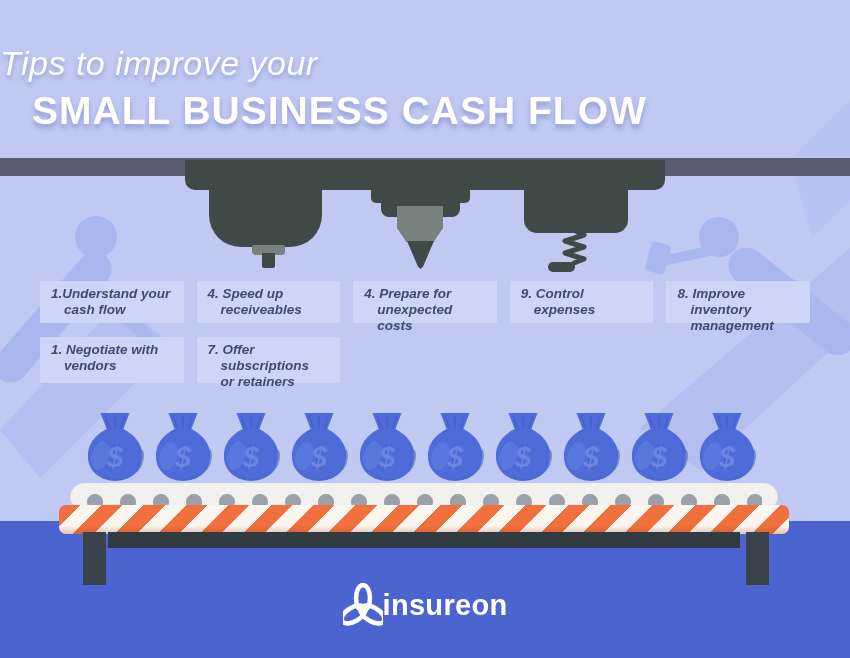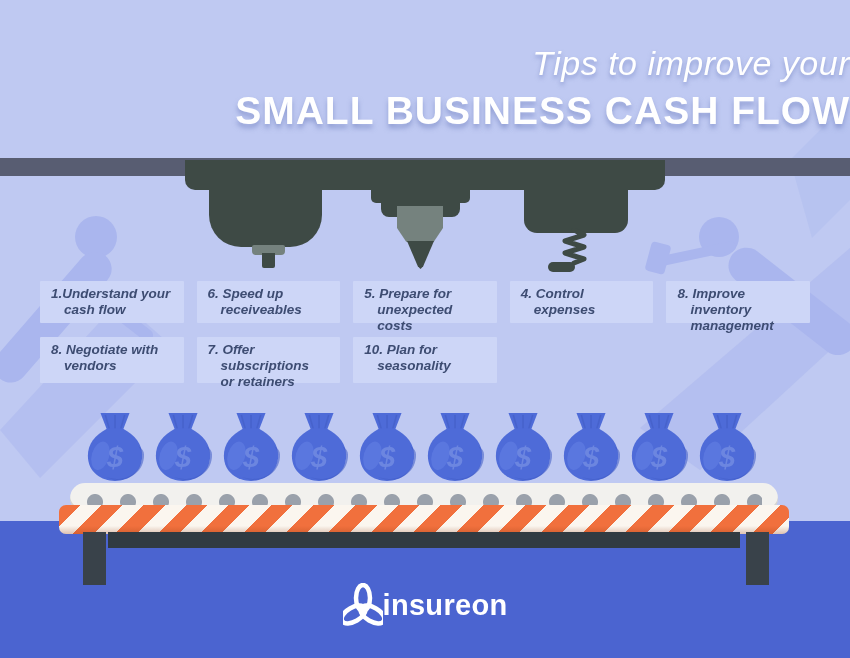--- a/index.html
+++ b/index.html
@@ -12,21 +12,21 @@
   html,body{margin:0;padding:0;background:#fff;}
   .stage{
     position:relative;width:850px;height:658px;overflow:hidden;
     background:var(--bg-top);
     font-family:"Liberation Sans",sans-serif;
   }
   .bg-bottom{position:absolute;left:0;top:521px;width:850px;height:137px;background:var(--bg-bottom);z-index:1;}
   .silhouettes{position:absolute;left:0;top:0;z-index:2;}
 
   
-  .header{position:absolute;left:0;top:44px;width:100%;text-align:right;z-index:3;color:var(--text-white);}
+  .header{position:absolute;left:0;top:44px;width:100%;text-align:left;z-index:3;color:var(--text-white);}
   .header .subtitle{
     font-size:34px;font-style:italic;font-weight:400;letter-spacing:.5px;
     text-shadow:0 3px 4px rgba(120,135,195,.65);
   }
   .header .title{
     margin-top:6px;font-size:39px;font-weight:800;letter-spacing:1px;
     text-shadow:0 4px 5px rgba(120,135,195,.65);
     margin-left:32px;
   }
 
@@ -124,45 +124,41 @@
     </svg>
     <div class="spring-end"></div>
   </div>
 
   <div class="tips-grid">
     <div class="tip-card">
         <div class="tip-label">1.Understand your
 cash flow</div>
       </div>
     <div class="tip-card">
-        <div class="tip-label">6. Speed up
+        <div class="tip-label">4. Speed up
 receiveables</div>
       </div>
     <div class="tip-card">
-        <div class="tip-label">5. Prepare for
+        <div class="tip-label">4. Prepare for
 unexpected costs</div>
       </div>
     <div class="tip-card">
-        <div class="tip-label">4. Control expenses</div>
+        <div class="tip-label">9. Control expenses</div>
       </div>
     <div class="tip-card">
         <div class="tip-label">8. Improve inventory
 management</div>
       </div>
     <div class="tip-card">
-        <div class="tip-label">8. Negotiate with
+        <div class="tip-label">1. Negotiate with
 vendors</div>
       </div>
     <div class="tip-card">
         <div class="tip-label">7. Offer subscriptions
 or retainers</div>
-      </div>
-    <div class="tip-card">
-        <div class="tip-label">10. Plan for
-seasonality</div>
       </div>
   </div>
 
   <div class="conveyor">
     <div class="bags-row">
   <div class="bag">
     <svg width="62" height="78" viewBox="0 0 64 78">
       <path d="M17 4 L47 4 L40 22 L24 22 Z" fill="var(--bag-blue)"></path>
       <path d="M22 6 L26 20 M32 6 L32 20 M42 6 L38 20" stroke="#4059c0" stroke-width="1.6" fill="none" opacity="0.5"></path>
       <path d="M24 20 h16 c13 7 20 16 20 28 c0 17 -14 26 -28 26 c-14 0 -28 -9 -28 -26 c0 -12 7 -21 20 -28 z" fill="var(--bag-blue)"></path>

